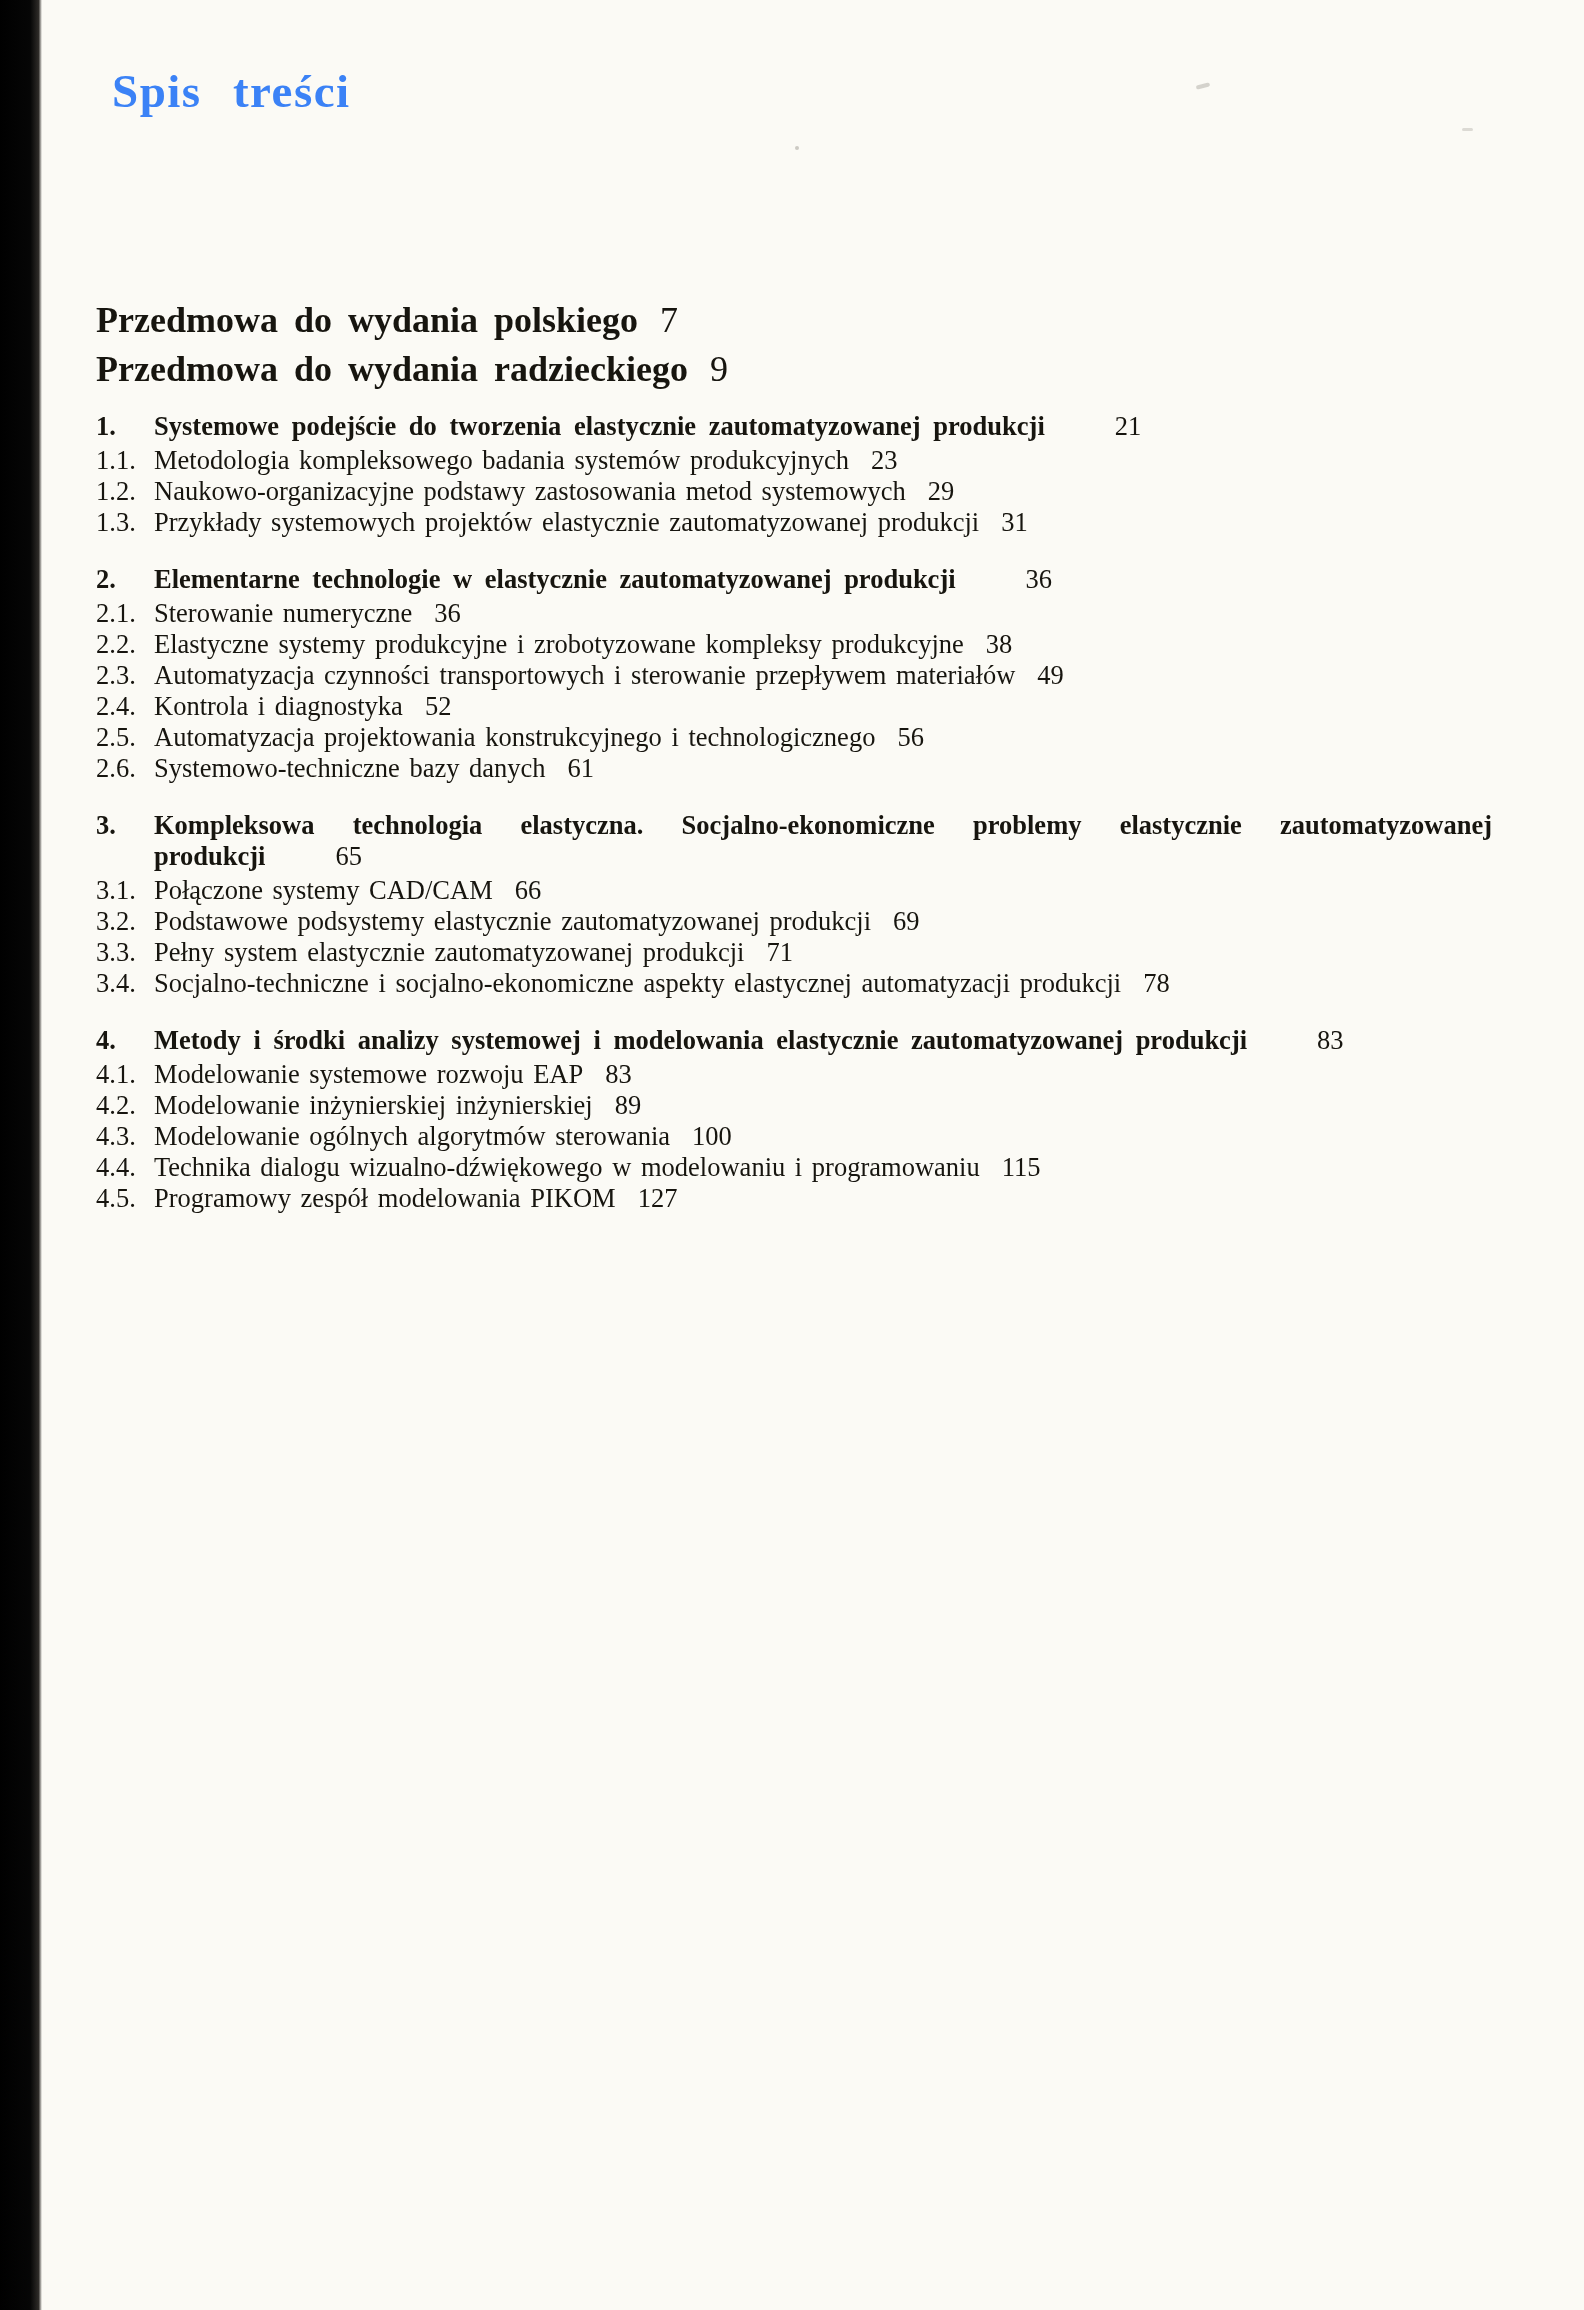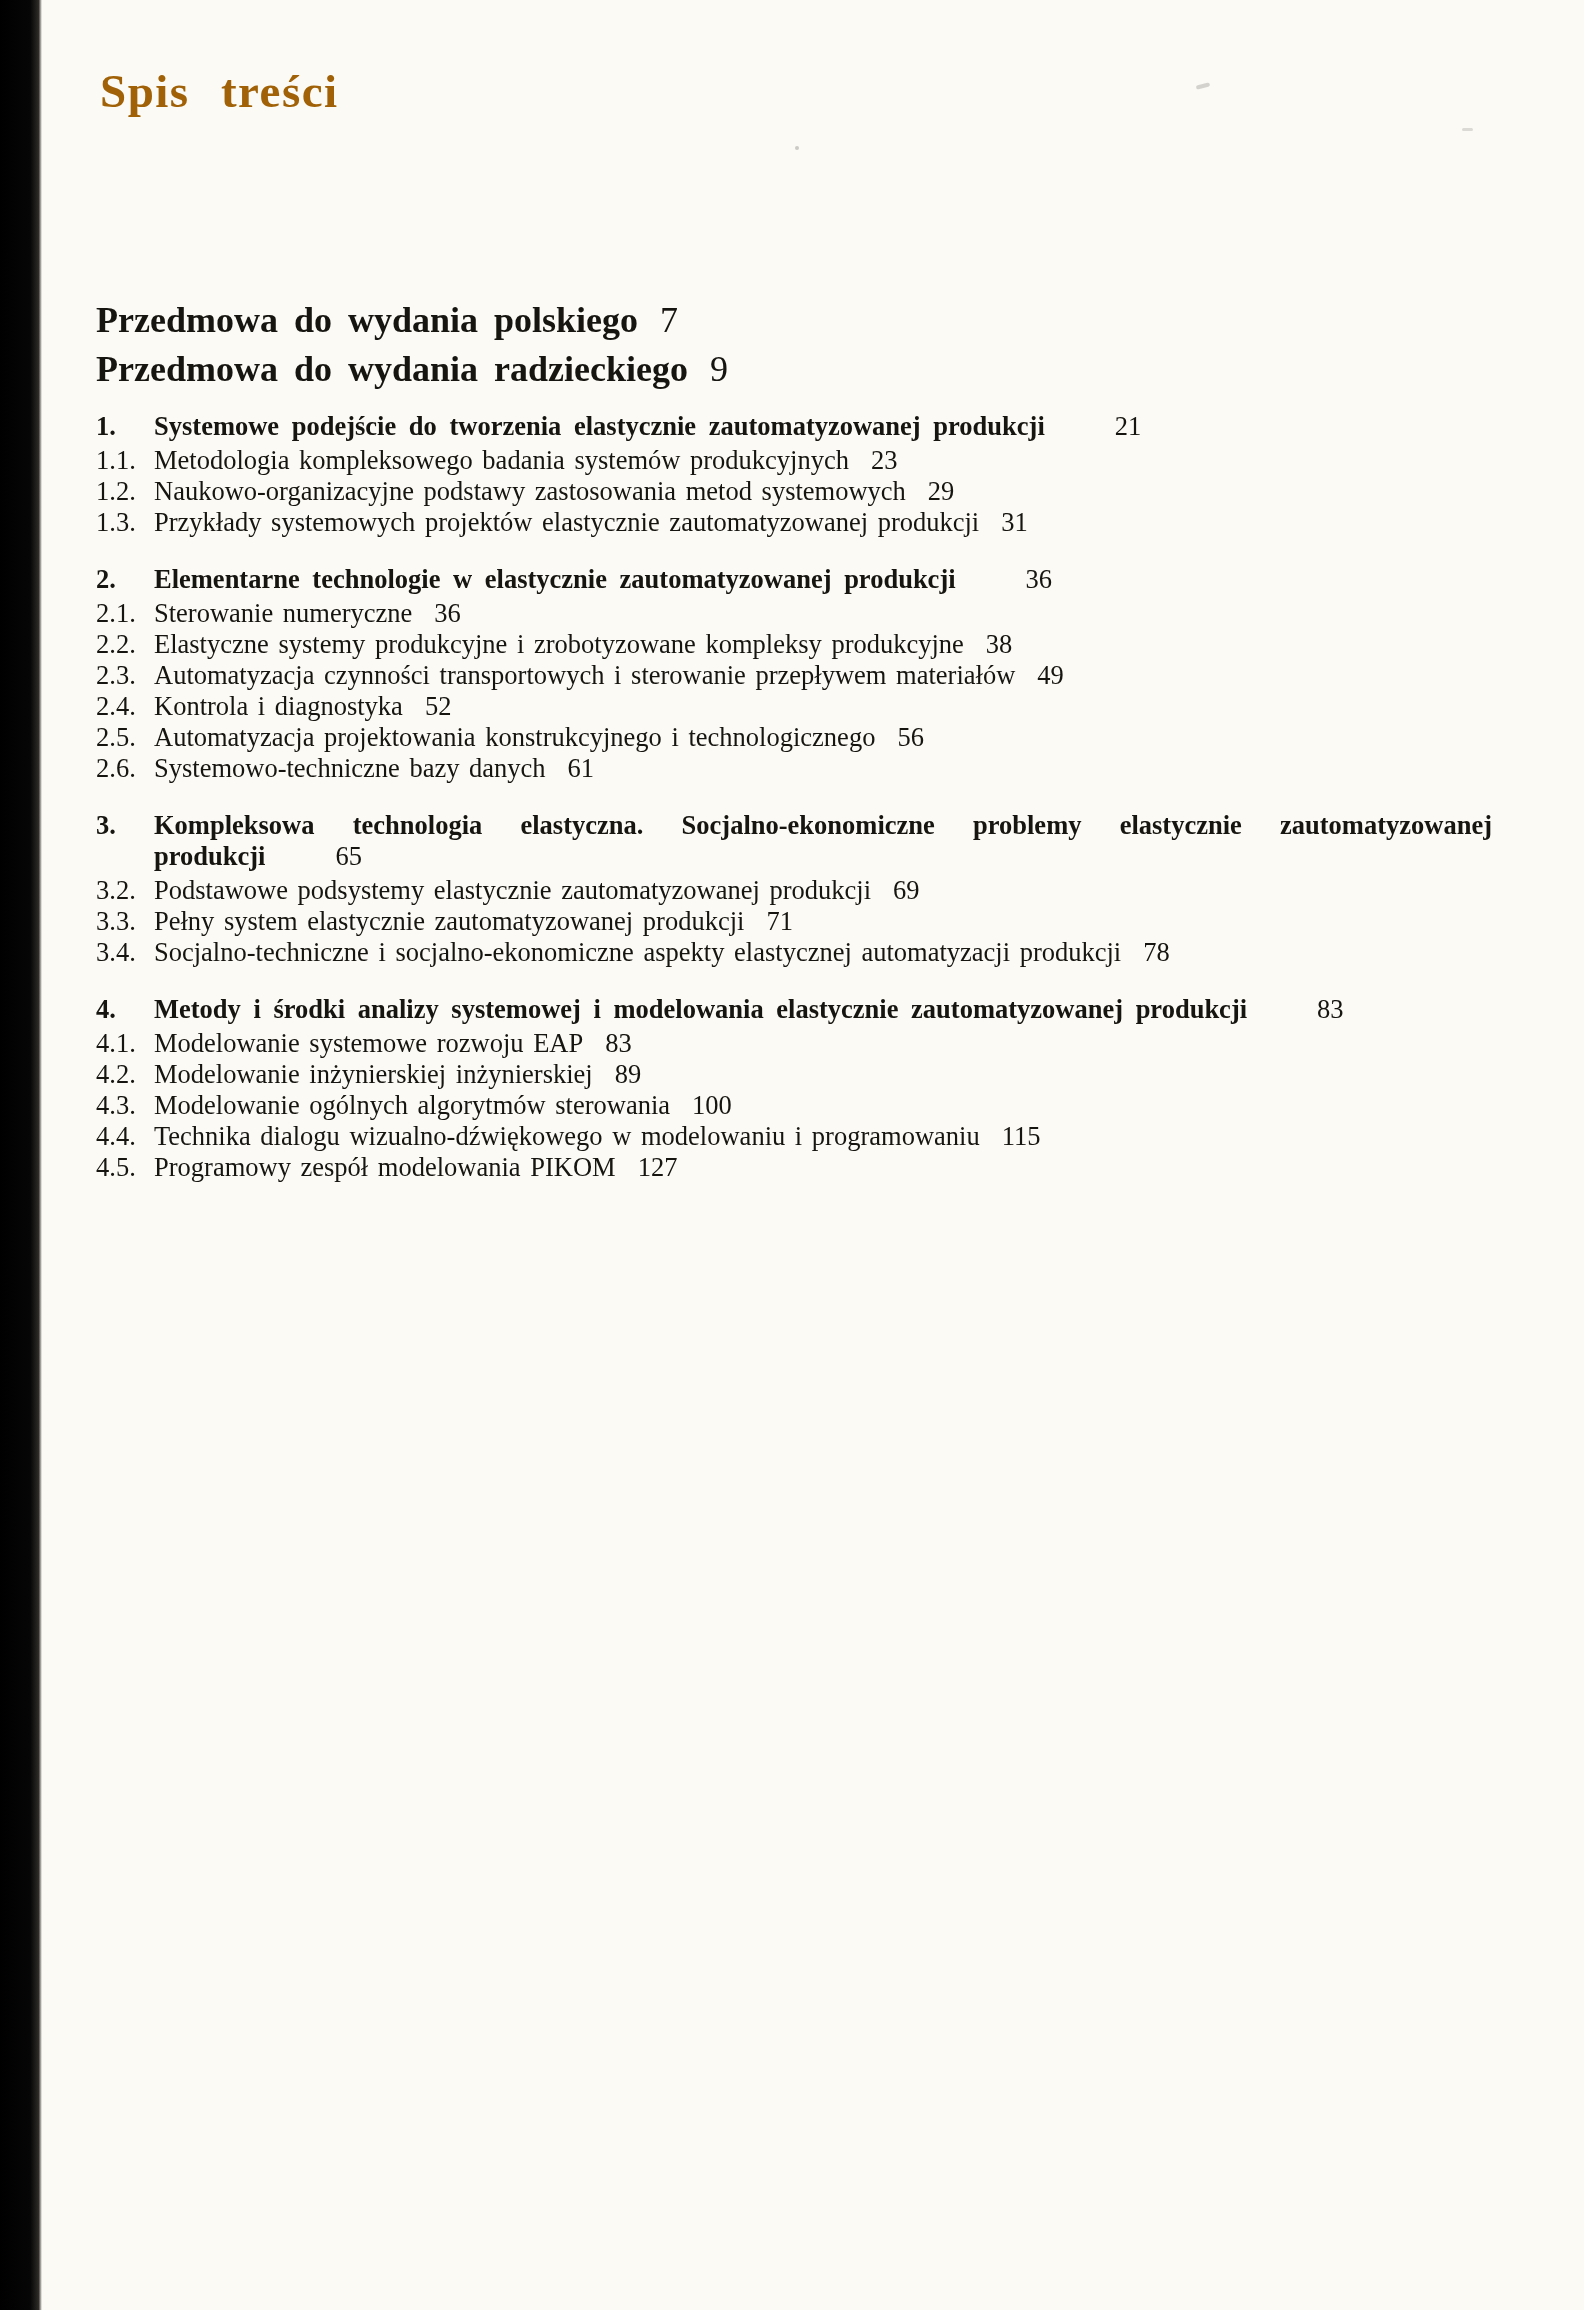--- a/index.html
+++ b/index.html
@@ -26,22 +26,22 @@
     left: 96px;
     top: 64px;
     width: 1396px;
   }
 
   .title {
     font-size: 47px;
     font-weight: 700;
     letter-spacing: 1.5px;
     word-spacing: 18px;
-    margin: 0 0 186px 4px;
-    color: #a16207;
+    margin: 0 0 186px 16px;
+    color: #3b82f6;
   }
 
   .fm-entry {
     font-size: 36px;
     font-weight: 700;
     word-spacing: 7px;
     line-height: 32px;
     margin: 0 0 17px 0;
   }
   .fm-entry .pg { font-weight: 400; }
@@ -138,20 +138,24 @@
       <span class="txt"><span>Systemowo-techniczne bazy danych</span><span class="pg">61</span></span>
     </div>
   </div>
 
   <div class="chapter">
     <div class="entry heading">
       <span class="num">3.</span>
       <span class="txt"><span>Kompleksowa technologia elastyczna. Socjalno-ekonomiczne problemy elastycznie zautomatyzowanej produkcji</span><span class="pg">65</span></span>
     </div>
     <div class="entry">
+      <span class="num">3.1.</span>
+      <span class="txt"><span>Połączone systemy CAD/CAM</span><span class="pg">66</span></span>
+    </div>
+    <div class="entry">
       <span class="num">3.2.</span>
       <span class="txt"><span>Podstawowe podsystemy elastycznie zautomatyzowanej produkcji</span><span class="pg">69</span></span>
     </div>
     <div class="entry">
       <span class="num">3.3.</span>
       <span class="txt"><span>Pełny system elastycznie zautomatyzowanej produkcji</span><span class="pg">71</span></span>
     </div>
     <div class="entry">
       <span class="num">3.4.</span>
       <span class="txt"><span>Socjalno-techniczne i socjalno-ekonomiczne aspekty elastycznej automatyzacji produkcji</span><span class="pg">78</span></span>

